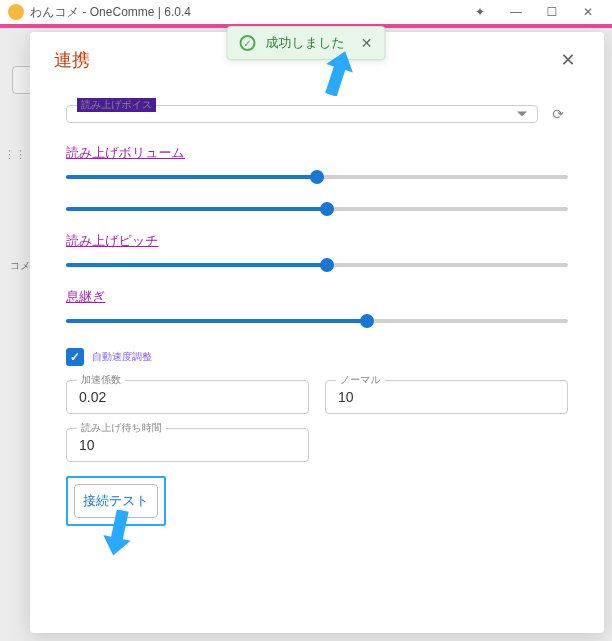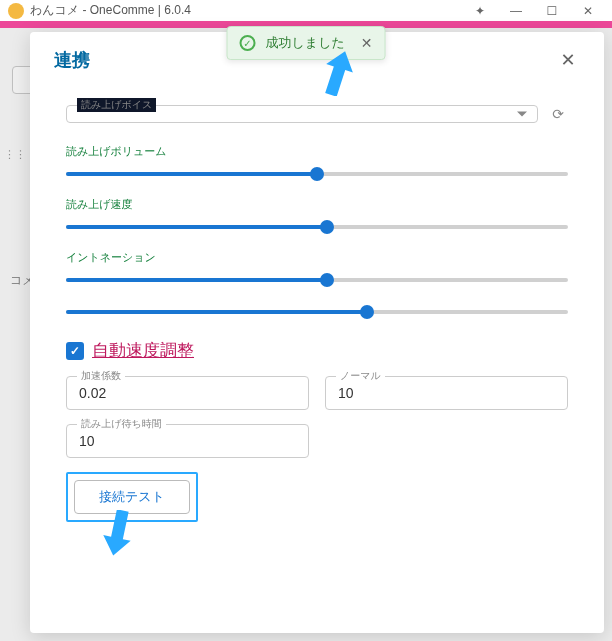--- a/index.html
+++ b/index.html
@@ -7,21 +7,21 @@
       font-family: "Meiryo", "Hiragino Sans", sans-serif;
       background: #f0f0f0;
       width: 612px;
       height: 641px;
       overflow: hidden;
       position: relative;
     }
     .titlebar {
       height: 28px;
       background: #fff;
-      border-bottom: 7px solid #ec4899;
+      border-bottom: 4px solid #ec4899;
       display: flex;
       align-items: center;
       padding: 0 8px;
       font-size: 12px;
       color: #555;
     }
     .titlebar-icon {
       width: 16px; height: 16px;
       border-radius: 50%;
       background: #f4b942;
@@ -52,22 +52,22 @@
     .bg-side {
       position: absolute;
       top: 100px; left: 4px;
       width: 18px;
       color: #999;
       font-size: 11px;
     }
     .bg-side-item { margin: 20px 0; }
     .bg-side-label {
       position: absolute;
-      top: 244px; left: 10px;
-      font-size: 12px;
+      top: 231px; left: 10px;
+      font-size: 10px;
       color: #777;
     }
     .overlay {
       position: absolute;
       top: 28px; left: 0; right: 0; bottom: 0;
       background: rgba(0,0,0,0.06);
     }
     .modal {
       position: absolute;
       top: 32px;
@@ -81,22 +81,22 @@
       overflow: hidden;
     }
     .modal-header {
       display: flex;
       align-items: center;
       justify-content: space-between;
       margin-bottom: 30px;
     }
     .modal-title {
       font-size: 18px;
-      font-weight: 700;
-      color: #0369a1;
+      font-weight: 400;
+      color: #c2410c;
     }
     .modal-close {
       font-size: 18px;
       color: #666;
       cursor: pointer;
       width: 24px; height: 24px;
       display: flex; align-items: center; justify-content: center;
     }
     .modal-body {
       padding: 0 12px;
@@ -114,21 +114,21 @@
       border: 1px solid #ccc;
       border-radius: 4px;
       padding: 8px 30px 8px 12px;
       font-size: 14px;
       color: #333;
       background: #fff;
     }
     .voice-select-label {
       position: absolute;
       top: -8px; left: 10px;
-      background: #0f172a;
+      background: #4c1d95;
       padding: 0 4px;
       font-size: 10px;
       color: #888;
     }
     .voice-select-caret {
       position: absolute;
       right: 10px;
       top: 50%;
       transform: translateY(-50%);
       width: 0; height: 0;
@@ -137,24 +137,25 @@
       border-top: 5px solid #888;
     }
     .refresh-icon {
       color: #888;
       font-size: 14px;
       cursor: pointer;
       padding: 4px;
     }
     .slider-group { margin-bottom: 14px; }
     .slider-label {
-      font-size: 11px;
-      color: #15803d;
+      font-size: 13px;
+      color: #a21caf;
       margin-bottom: 6px;
       display: block;
+      text-decoration: underline;
     }
     .slider {
       position: relative;
       height: 18px;
       display: flex;
       align-items: center;
     }
     .slider-track {
       height: 4px;
       width: 100%;
@@ -187,21 +188,21 @@
       border: 2px solid #1976d2;
       border-radius: 3px;
       background: #1976d2;
       display: flex;
       align-items: center;
       justify-content: center;
       color: #fff;
       font-size: 12px;
       font-weight: bold;
     }
-    .checkbox-label { font-size: 17px; color: #be185d; text-decoration: underline; }
+    .checkbox-label { font-size: 10px; color: #8b5cf6; }
     .input-row {
       display: flex;
       gap: 16px;
       margin-bottom: 14px;
     }
     .input-field {
       position: relative;
       flex: 1;
       border: 1px solid #ccc;
       border-radius: 4px;
@@ -222,21 +223,21 @@
     }
     .test-btn-wrap {
       display: inline-block;
       border: 2px solid #29a9ff;
       padding: 6px;
       border-radius: 2px;
     }
     .test-btn {
       border: 1px solid #bbb;
       border-radius: 4px;
-      padding: 7px 24px;
+      padding: 7px 8px;
       font-size: 13px;
       color: #1976d2;
       background: #fff;
       cursor: pointer;
     }
     .toast {
       position: absolute;
       top: 26px;
       left: 50%;
       transform: translateX(-50%);
@@ -327,41 +328,41 @@
       <span class="slider-label">読み上げボリューム</span>
       <div class="slider">
         <div class="slider-track">
             <div class="slider-fill" style="width:50%"></div>
             <div class="slider-thumb" style="left:50%"></div>
           </div>
       </div>
     </div>
 
     <div class="slider-group">
-      <span class="slider-label">読み上げ速度</span>
       <div class="slider">
         <div class="slider-track">
             <div class="slider-fill" style="width:52%"></div>
             <div class="slider-thumb" style="left:52%"></div>
           </div>
       </div>
     </div>
 
     <div class="slider-group">
-      <span class="slider-label">イントネーション</span>
+      <span class="slider-label">読み上げピッチ</span>
       <div class="slider">
         <div class="slider-track">
             <div class="slider-fill" style="width:52%"></div>
             <div class="slider-thumb" style="left:52%"></div>
           </div>
       </div>
     </div>
 
 
     <div class="slider-group">
+      <span class="slider-label">息継ぎ</span>
       <div class="slider">
         <div class="slider-track">
             <div class="slider-fill" style="width:60%"></div>
             <div class="slider-thumb" style="left:60%"></div>
           </div>
       </div>
     </div>
 
     <div class="checkbox-row">
       <div class="checkbox">✓</div>

